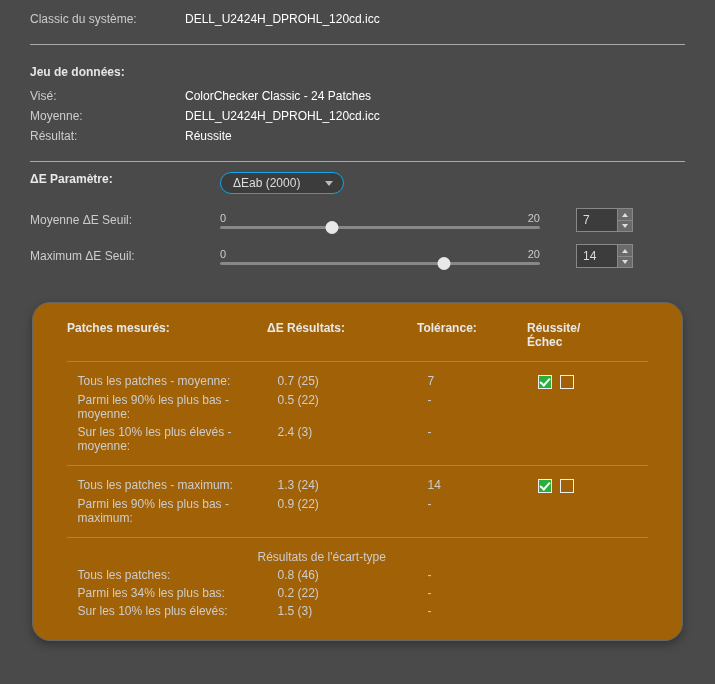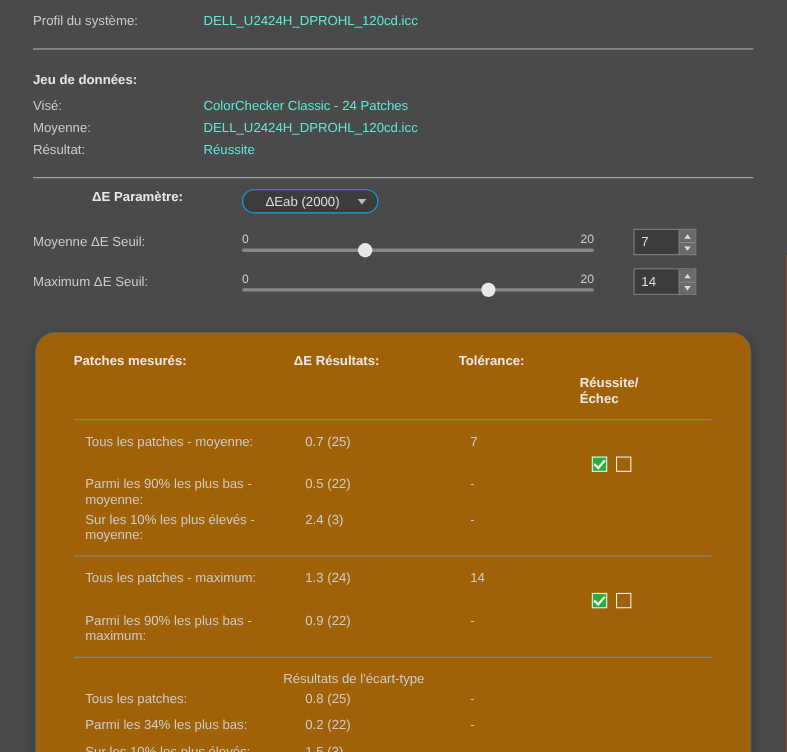--- a/index.html
+++ b/index.html
@@ -8,33 +8,32 @@
     color: #cccccc;
     font-family: Arial, sans-serif;
     font-size: 12px;
     width: 715px;
     height: 684px;
     overflow: hidden;
   }
   .section { padding: 12px 30px 4px 30px; }
   .row { display: flex; margin-bottom: 6px; }
   .label { width: 155px; flex-shrink: 0; }
-  .value { color: #5eead4; }
+  .value { color: #ffffff; }
   .bold { font-weight: bold; color: #e5e5e5; }
   hr.divider {
     border: none;
     border-top: 1px solid #aaaaaa;
     margin: 8px 30px;
   }
 
   .param-row {
     display: flex;
     align-items: center;
     padding: 2px 30px;
-    text-align: center;
   }
   .param-label { width: 190px; flex-shrink: 0; font-weight: bold; color: #e8e8e8; }
 
   .select-wrap {
     background: #3c3c3c;
     border: 1px solid #0ea5e9;
     border-radius: 12px;
     padding: 3px 26px 3px 12px;
     position: relative;
     color: #ddd;
@@ -132,21 +131,21 @@
   .results-table {
     width: 100%;
   }
   .results-header, .results-row-group .sub-row {
     display: flex;
   }
   .results-header { font-weight: bold; color: #e8e8e8; }
   .col-patch { width: 200px; flex-shrink: 0; }
   .col-de { width: 150px; flex-shrink: 0; }
   .col-tol { width: 110px; flex-shrink: 0; }
-  .col-pass { width: 100px; flex-shrink: 0; margin-top: 20px; }
+  .col-pass { width: 100px; flex-shrink: 0; }
   .results-sep {
     border: none;
     border-top: 1px solid #888;
     margin: 12px 0;
   }
   .sub-row { margin-bottom: 4px; justify-content: center; }
   .checkbox {
     display: inline-block;
     width: 14px;
     height: 14px;
@@ -171,21 +170,21 @@
   }
   .checkbox.checked.white-check::after {
     border-color: #fff;
   }
 </style>
 </head>
 <body>
 
 <div class="section">
   <div class="row">
-    <div class="label">Profil du système:</div>
+    <div class="label">Classic du système:</div>
     <div class="value">DELL_U2424H_DPROHL_120cd.icc</div>
   </div>
 </div>
 
 <hr class="divider">
 
 <div class="section">
   <div class="bold" style="margin-bottom:10px">Jeu de données:</div>
   <div class="row">
     <div class="label">Visé:</div>
@@ -314,21 +313,21 @@
     </div>
 
     <hr class="results-sep">
 
     <div class="results-row-group">
       <div class="sub-row">
         <div class="col-patch">Résultats de l'écart-type</div>
       </div>
       <div class="sub-row">
         <div class="col-patch">Tous les patches:</div>
-        <div class="col-de">0.8 (25)</div>
+        <div class="col-de">0.8 (46)</div>
         <div class="col-tol">-</div>
         <div class="col-pass"></div>
       </div>
       <div class="sub-row">
         <div class="col-patch">Parmi les 34% les plus bas:</div>
         <div class="col-de">0.2 (22)</div>
         <div class="col-tol">-</div>
         <div class="col-pass"></div>
       </div>
       <div class="sub-row">

